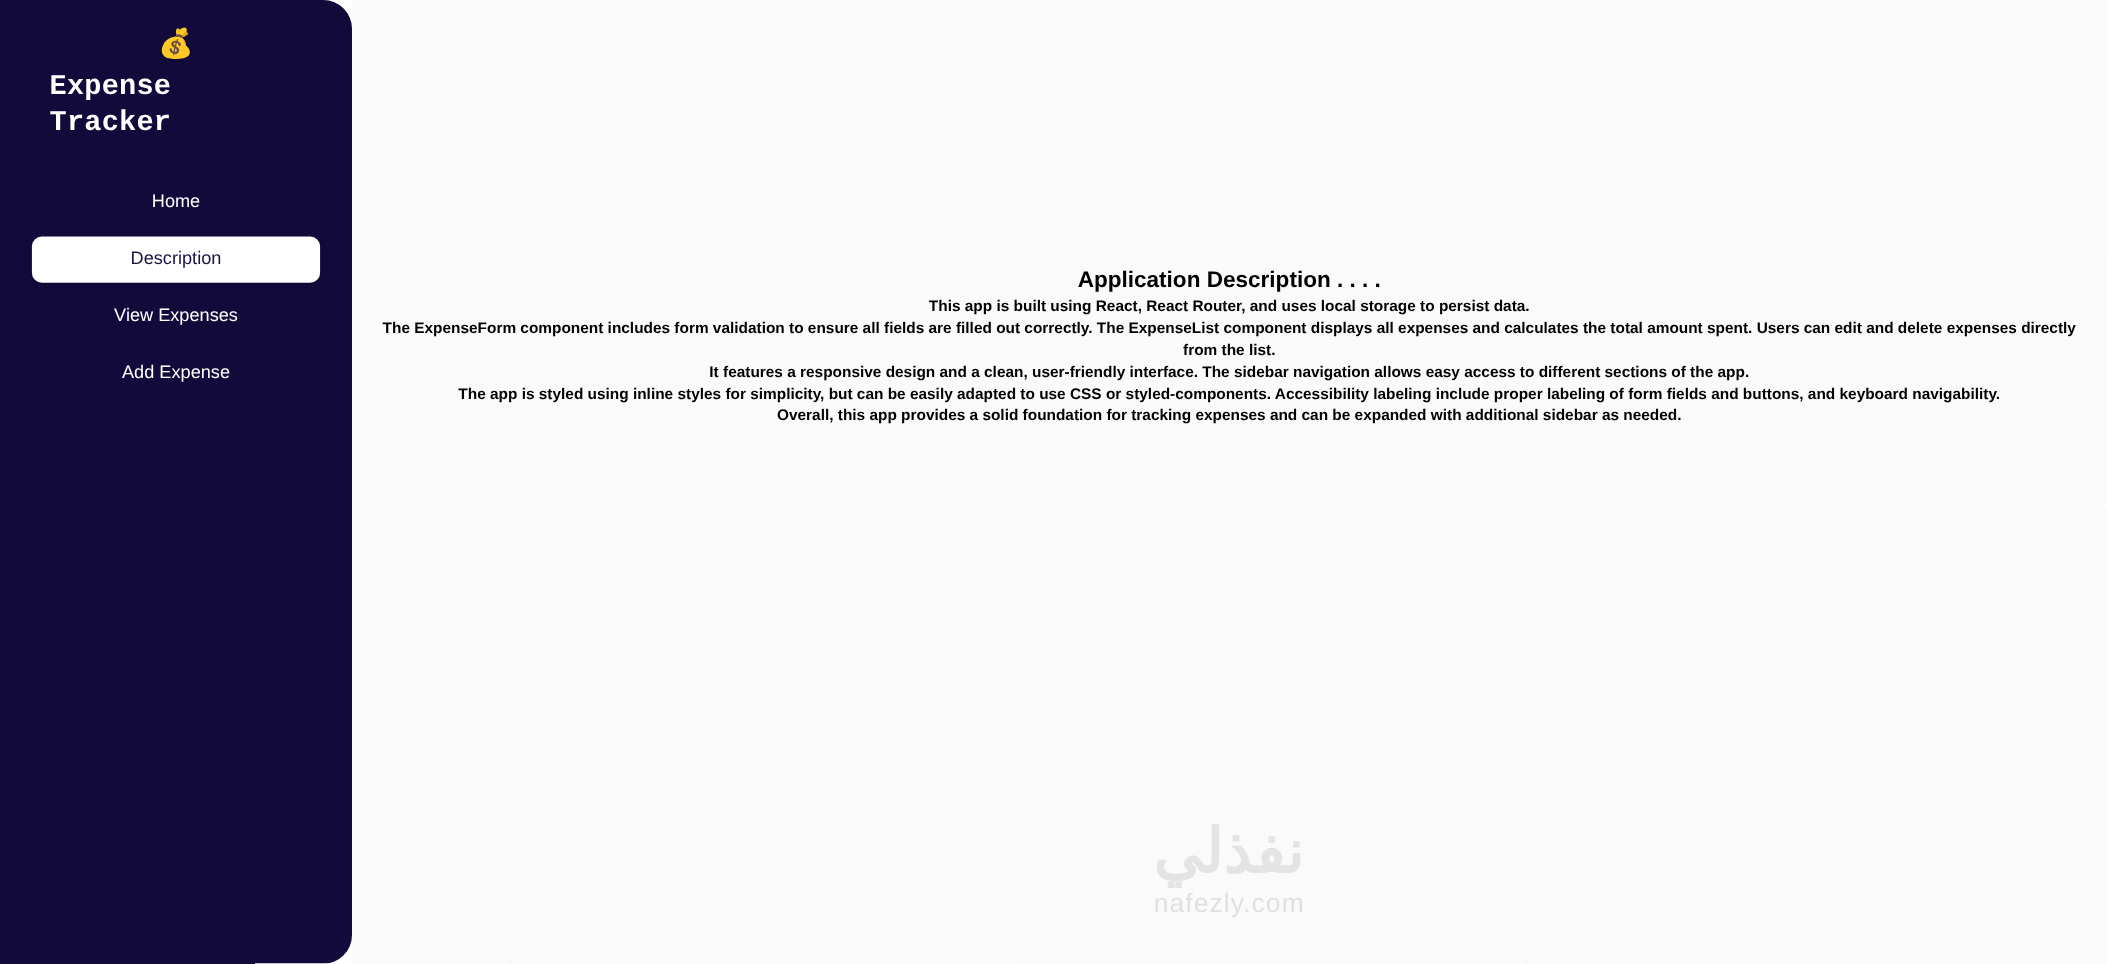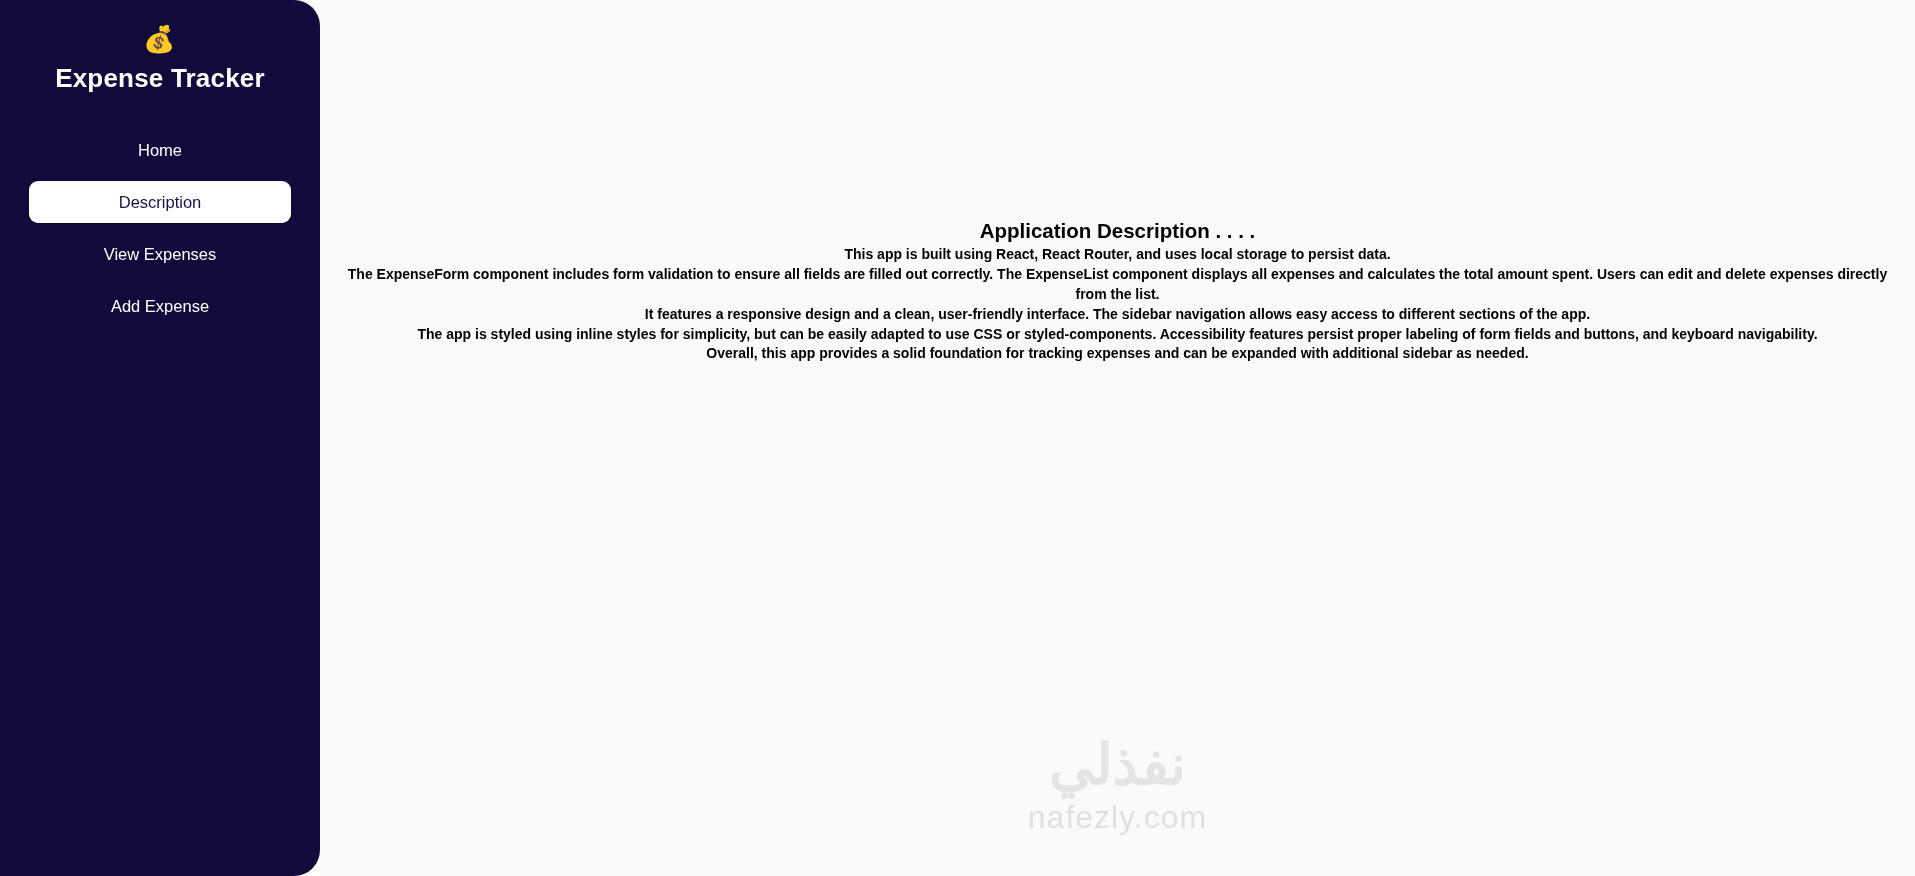--- a/index.html
+++ b/index.html
@@ -42,22 +42,22 @@
   }
   .brand-icon {
     font-size: 26px;
     line-height: 1;
   }
   .brand-title {
     color: #ffffff;
     font-size: 26px;
     font-weight: bold;
     letter-spacing: 0.2px;
-    text-align: center;
     line-height: 1.28;
+    font-family: Liberation Mono, monospace;
   }
   .nav {
     width: 100%;
     display: flex;
     flex-direction: column;
     align-items: center;
     gap: 10px;
   }
   .nav-item {
     width: 262px;
@@ -83,21 +83,21 @@
     flex: 1 1 auto;
     height: 876px;
     background: #fafafa;
     position: relative;
     overflow: hidden;
   }
   .content {
     position: absolute;
     left: 0;
     right: 0;
-    top: 216px;
+    top: 240px;
     padding: 0 24px;
     text-align: center;
   }
   .desc-title {
     font-size: 20.5px;
     font-weight: bold;
     color: #000000;
     line-height: 1.42;
   }
   .desc-line {
@@ -120,21 +120,21 @@
     user-select: none;
   }
   .wm-arabic {
     font-size: 56px;
     font-weight: bold;
     letter-spacing: 2px;
     line-height: 1.05;
     color: #e4e4e4;
   }
   .wm-latin {
-    font-size: 32px;
+    font-size: 24px;
     letter-spacing: 1px;
     color: #e0e0e0;
     margin-top: 4px;
   }
 </style>
 </head>
 <body>
 
 <div class="app">
 
@@ -159,21 +159,21 @@
       </a>
     </nav>
   </aside>
 
   <main class="main">
     <div class="content">
       <div class="desc-title">Application Description . . . .</div>
       <div class="desc-line">This app is built using React, React Router, and uses local storage to persist data.</div>
       <div class="desc-line">The ExpenseForm component includes form validation to ensure all fields are filled out correctly. The ExpenseList component displays all expenses and calculates the total amount spent. Users can edit and delete expenses directly from the list.</div>
       <div class="desc-line">It features a responsive design and a clean, user-friendly interface. The sidebar navigation allows easy access to different sections of the app.</div>
-      <div class="desc-line">The app is styled using inline styles for simplicity, but can be easily adapted to use CSS or styled-components. Accessibility features persist proper labeling of form fields and buttons, and keyboard navigability.</div>
+      <div class="desc-line">The app is styled using inline styles for simplicity, but can be easily adapted to use CSS or styled-components. Accessibility labeling include proper labeling of form fields and buttons, and keyboard navigability.</div>
       <div class="desc-line">Overall, this app provides a solid foundation for tracking expenses and can be expanded with additional sidebar as needed.</div>
     </div>
 
     <div class="watermark">
       <div class="wm-arabic">نفذلي</div>
       <div class="wm-latin">nafezly.com</div>
     </div>
   </main>
 
 </div>

